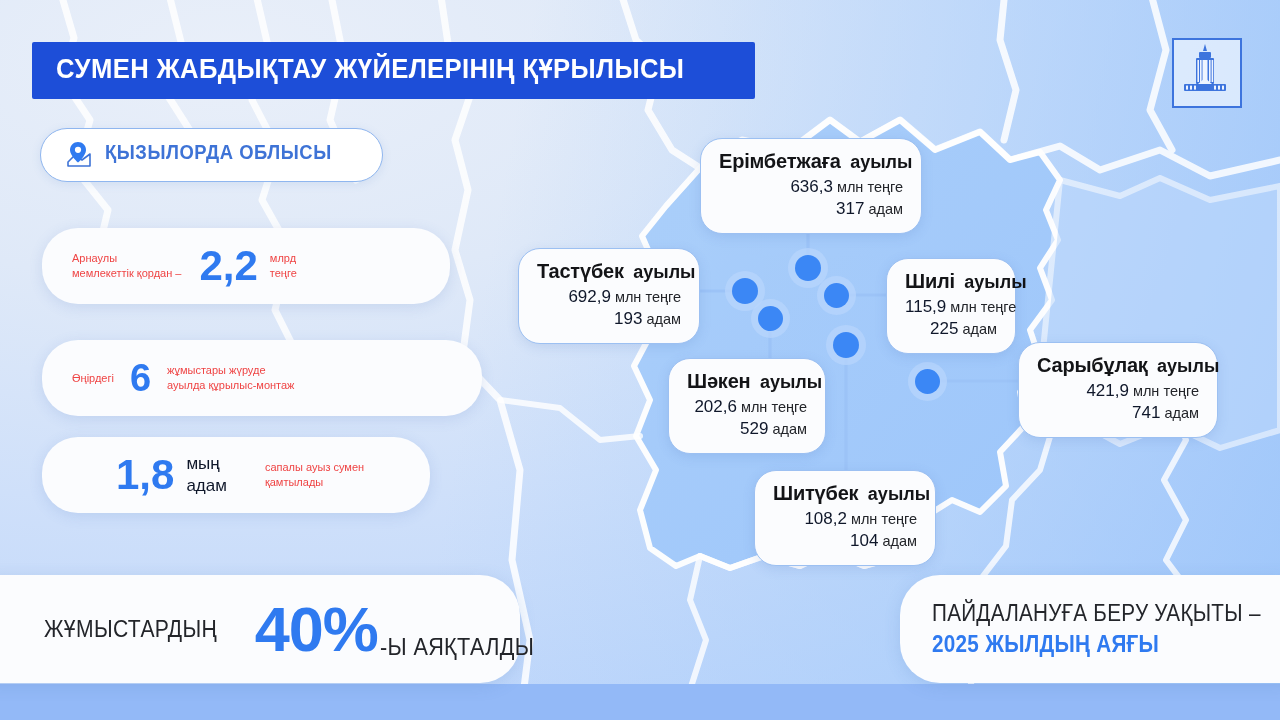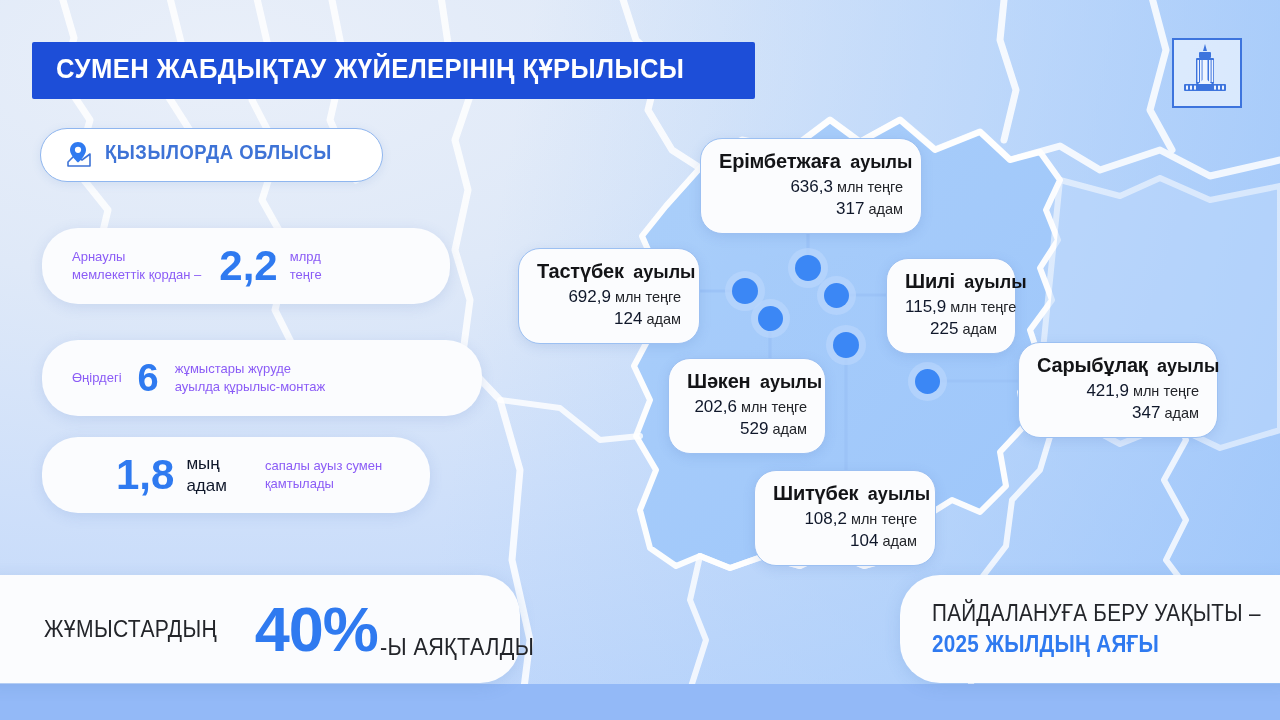--- a/index.html
+++ b/index.html
@@ -71,21 +71,21 @@
   
   .stat-card{
     position:absolute;
     background:#fbfcfe;
     border-radius:36px;
     box-shadow:0 3px 14px rgba(80,120,190,.16);
     display:flex;align-items:center;
     padding:0 30px;
     box-sizing:border-box;
   }
-  .stat-card .txt{color:#8b5cf6;font-size:13px;line-height:1.35;}
+  .stat-card .txt{color:#ef4444;font-size:11px;line-height:1.35;}
   .stat-card .big{
     color:#2f7af0;font-weight:700;line-height:1;
   }
   #card-fund{left:42px;top:228px;width:408px;height:76px;justify-content:flex-start;gap:0;}
   #card-fund .t1{white-space:nowrap;}
   #card-fund .big{font-size:42px;margin:0 12px 0 18px;}
   #card-fund .t2{white-space:nowrap;}
 
   #card-villages{left:42px;top:340px;width:440px;height:76px;}
   #card-villages .big{font-size:38px;margin:0 16px;}
@@ -316,21 +316,21 @@
 
   <div class="callout" style="left:518px;top:248px;width:182px;">
     <div class="name-row">
       <span class="vname">Тастүбек</span>
       <span class="vsuffix">ауылы</span>
     </div>
     <div class="row">
       <span class="num">692,9</span><span>млн теңге</span>
     </div>
     <div class="row">
-      <span class="num">124</span><span>адам</span>
+      <span class="num">193</span><span>адам</span>
     </div>
   </div>
 
   <div class="callout" style="left:886px;top:258px;width:130px;">
     <div class="name-row">
       <span class="vname">Шилі</span>
       <span class="vsuffix">ауылы</span>
     </div>
     <div class="row">
       <span class="num">115,9</span><span>млн теңге</span>
@@ -342,21 +342,21 @@
 
   <div class="callout" style="left:1018px;top:342px;width:200px;">
     <div class="name-row">
       <span class="vname">Сарыбұлақ</span>
       <span class="vsuffix">ауылы</span>
     </div>
     <div class="row">
       <span class="num">421,9</span><span>млн теңге</span>
     </div>
     <div class="row">
-      <span class="num">347</span><span>адам</span>
+      <span class="num">741</span><span>адам</span>
     </div>
   </div>
 
   <div class="callout" style="left:668px;top:358px;width:158px;">
     <div class="name-row">
       <span class="vname">Шәкен</span>
       <span class="vsuffix">ауылы</span>
     </div>
     <div class="row">
       <span class="num">202,6</span><span>млн теңге</span>

